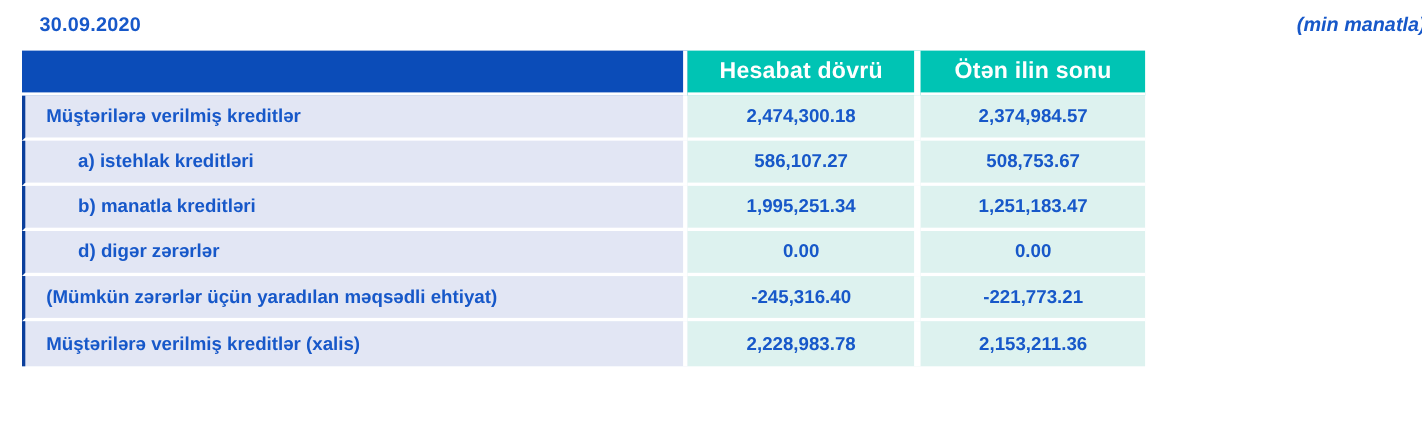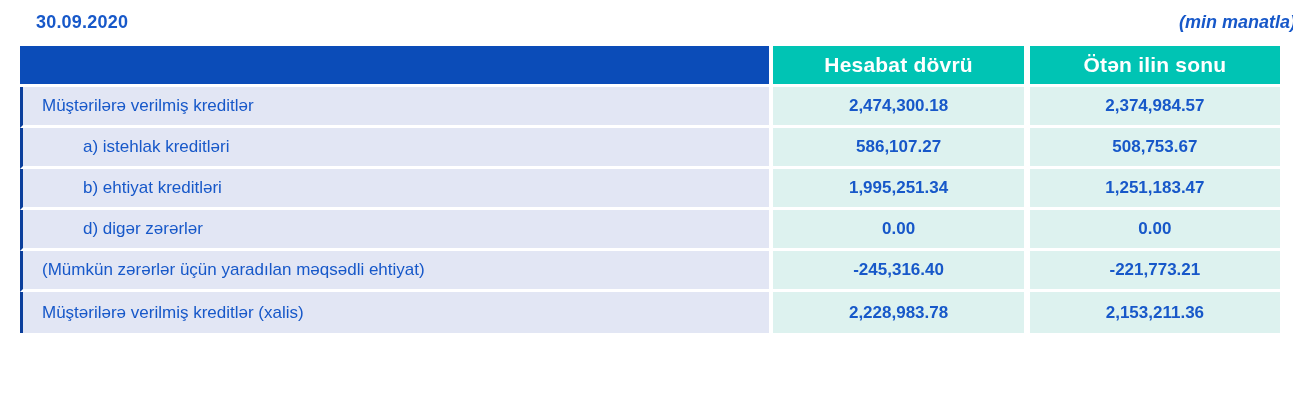--- a/index.html
+++ b/index.html
@@ -46,21 +46,21 @@
     font-weight: 700;
     font-style: italic;
     white-space: nowrap;
   }
 
   
   .table {
     position: absolute;
     left: 20px;
     top: 46px;
-    width: 1260px;
+    width: 1021px;
     border-collapse: separate;
     border-spacing: 0;
   }
   .table tr { height: 41px; }
 
   
   .hdr-label {
     background: #0b4cb8;
     width: 759px;
     padding: 0;
@@ -81,29 +81,29 @@
     white-space: nowrap;
   }
   .hdr-val.first { border-right: 6px solid #ffffff; }
   .hdr-row { height: 40px; }
 
   
   .lbl {
     background: #e2e6f4;
     color: #1758c9;
     font-size: 17px;
-    font-weight: 400;
+    font-weight: 700;
     vertical-align: middle;
     border-left: 3px solid #0b3f9c;
     border-bottom: 3px solid #ffffff;
     border-right: 4px solid #ffffff;
     padding-left: 19px;
     white-space: nowrap;
   }
-  .lbl.indent { padding-left: 60px; }
+  .lbl.indent { padding-left: 48px; }
   .val {
     background: #ddf2ef;
     color: #1758c9;
     font-size: 17px;
     font-weight: 700;
     text-align: center;
     vertical-align: middle;
     border-bottom: 3px solid #ffffff;
     white-space: nowrap;
   }
@@ -137,21 +137,21 @@
         <td class="val">2,374,984.57</td>
       </tr>
 
       <tr>
         <td class="lbl indent">a) istehlak kreditləri</td>
         <td class="val first">586,107.27</td>
         <td class="val">508,753.67</td>
       </tr>
 
       <tr>
-        <td class="lbl indent">b) ehtiyat kreditləri</td>
+        <td class="lbl indent">b) manatla kreditləri</td>
         <td class="val first">1,995,251.34</td>
         <td class="val">1,251,183.47</td>
       </tr>
 
 
       <tr>
         <td class="lbl indent">d) digər zərərlər</td>
         <td class="val first">0.00</td>
         <td class="val">0.00</td>
       </tr>

